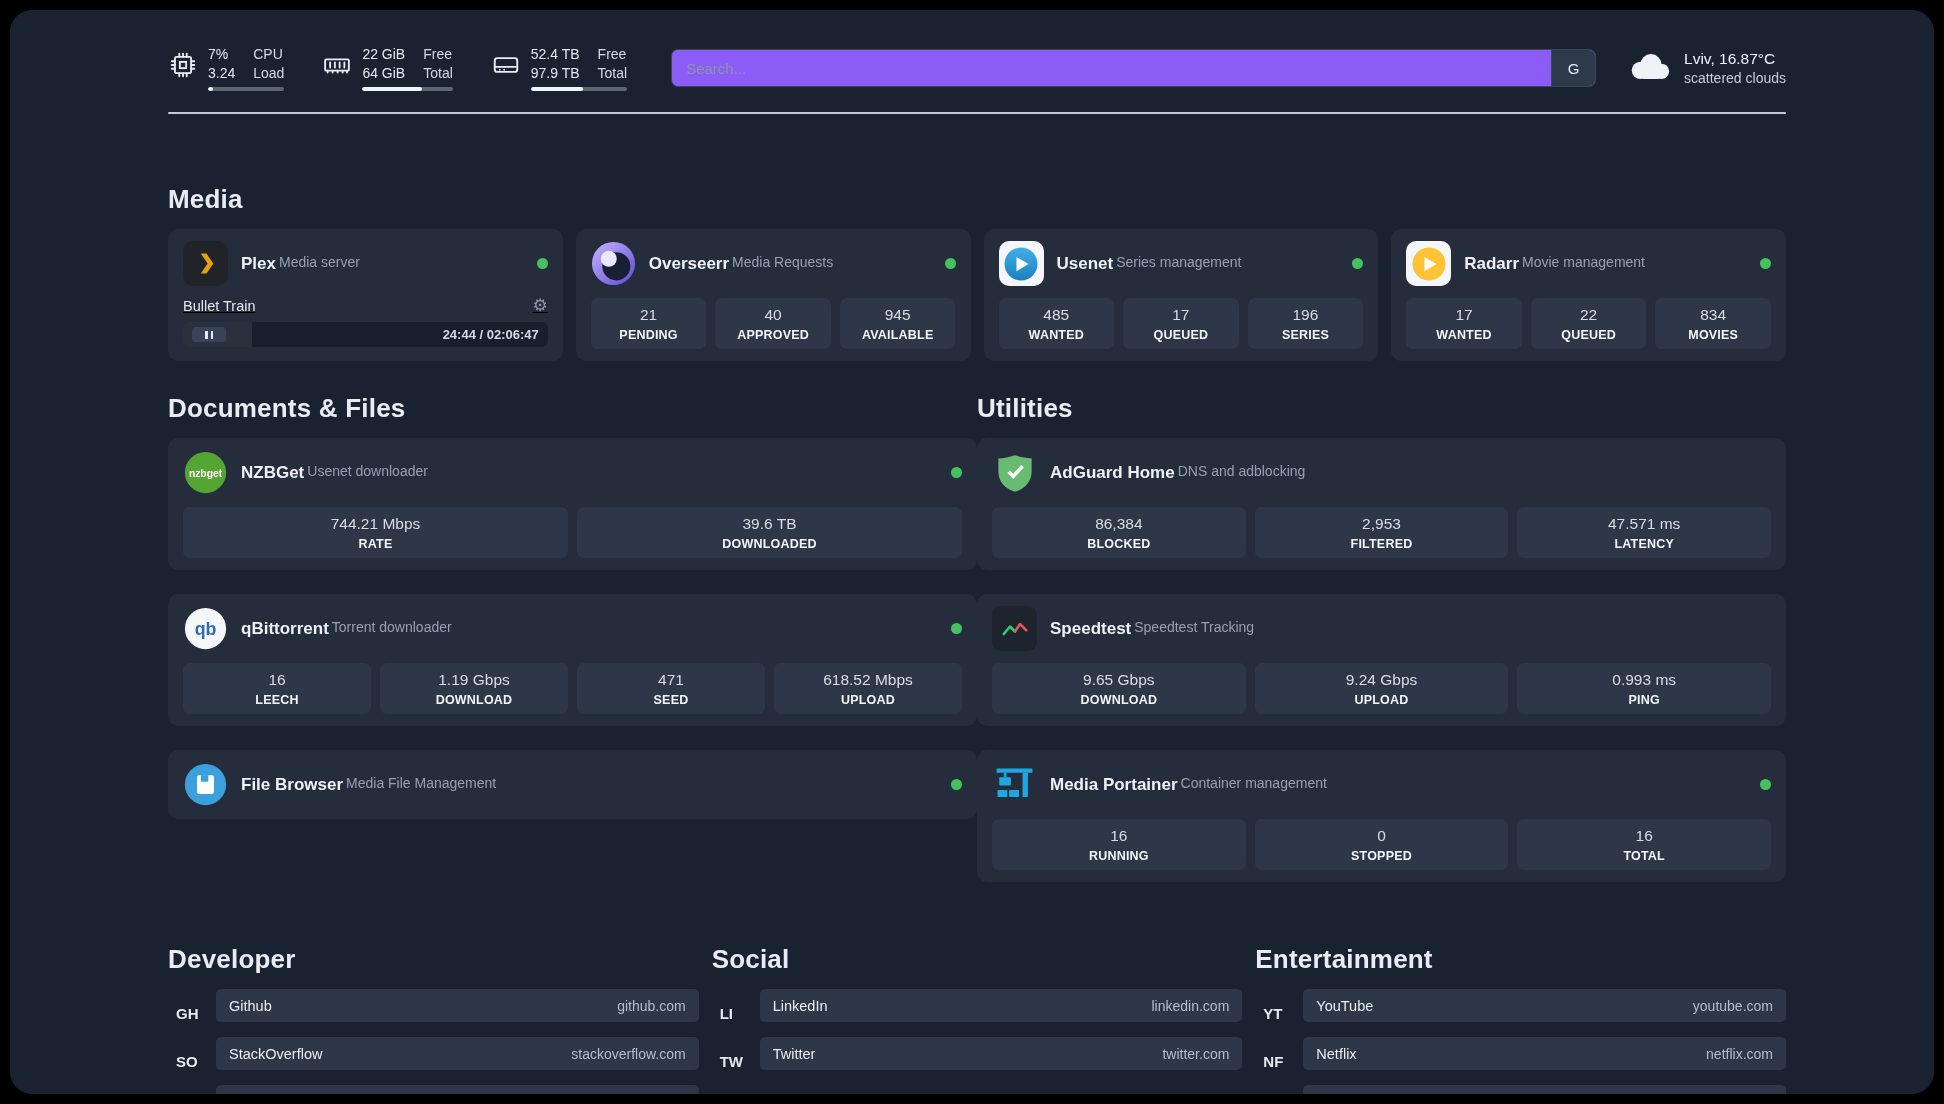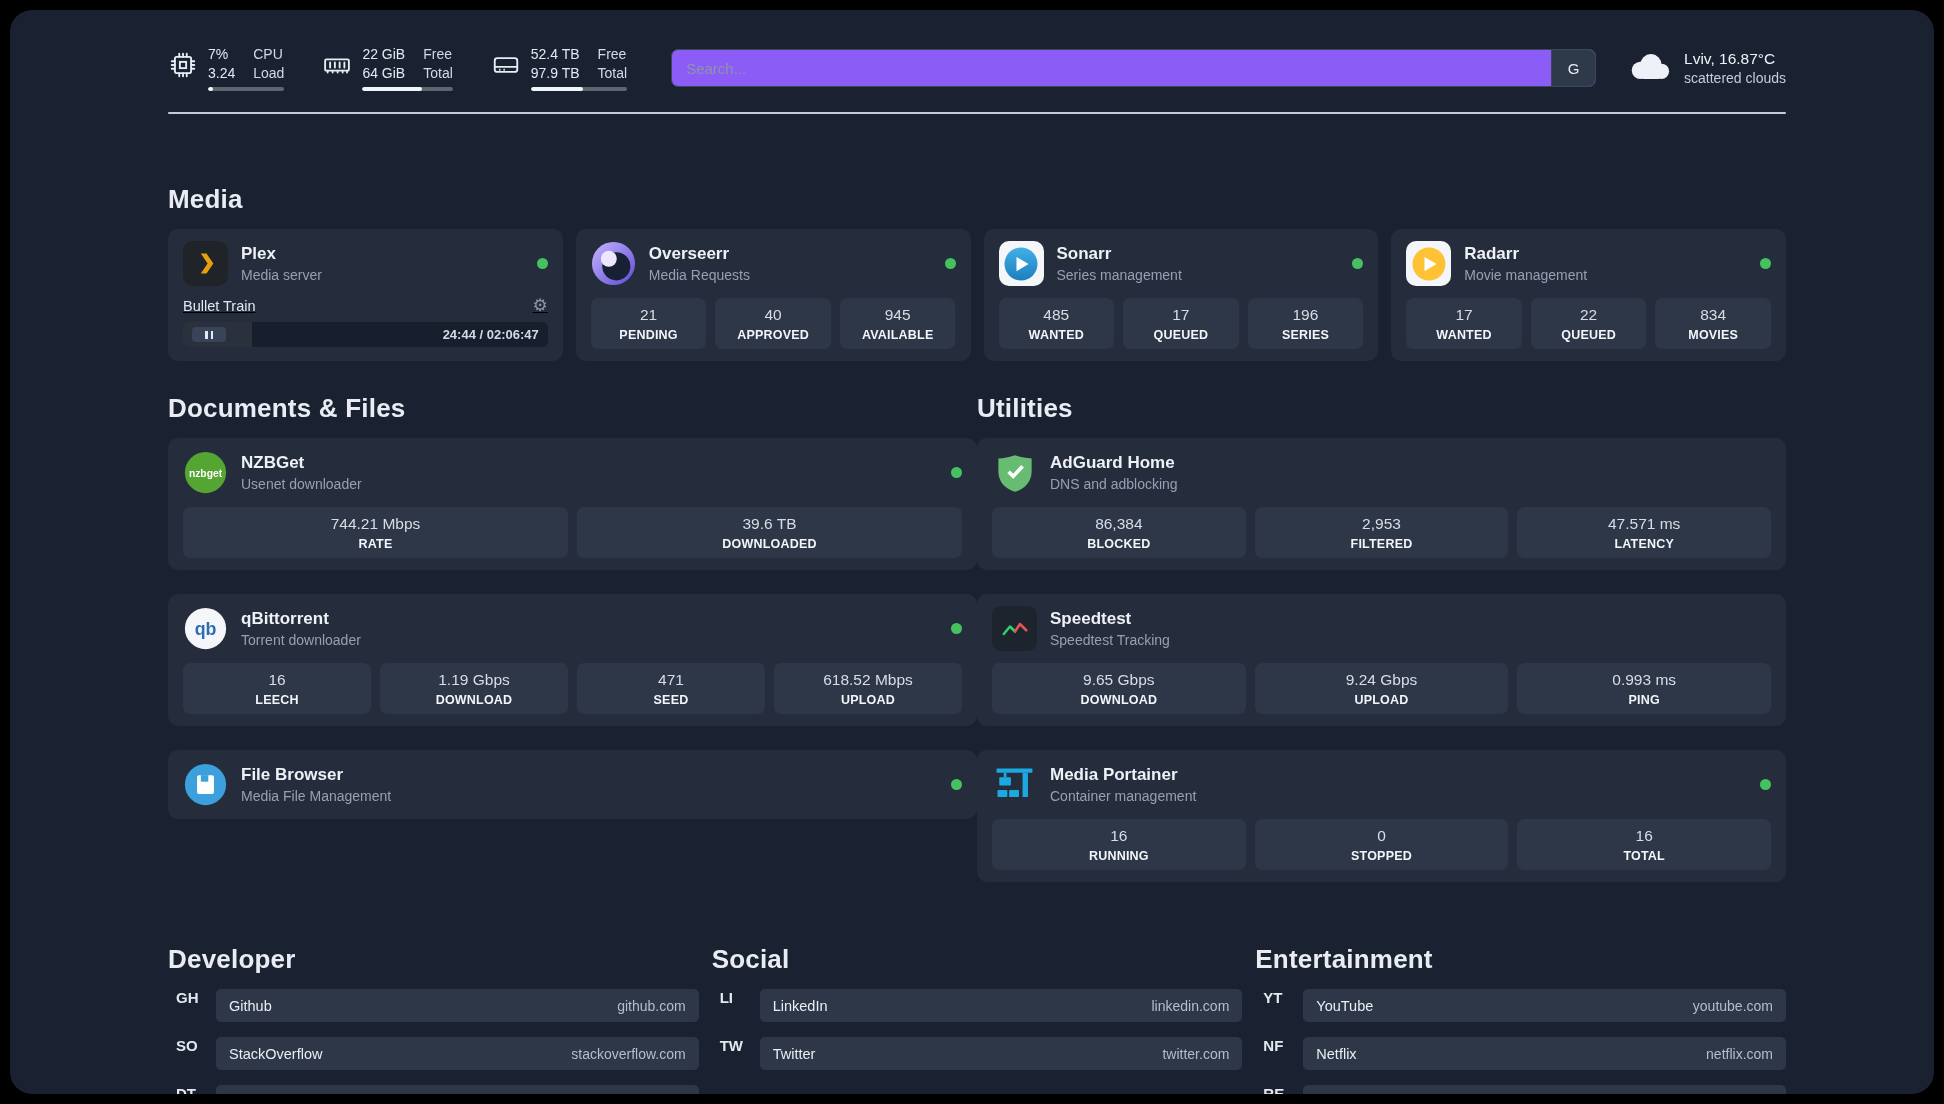--- a/index.html
+++ b/index.html
@@ -38,21 +38,21 @@
   .section-title { font-size:26px; font-weight:600; color:#e9edf3; letter-spacing:.2px; }
   .media-section { margin-top:70px; }
   .media-grid { display:grid; grid-template-columns:repeat(4,1fr); gap:13px; margin-top:14px; }
 
   .card { background:#252d3d; border-radius:10px; padding:12px 15px; }
   .card-head { display:flex; align-items:center; gap:13px; }
   .svc-icon { width:45px; height:45px; border-radius:10px; display:flex; align-items:center; justify-content:center; flex:none; }
   .tile-dark { background:#202327; }
   .tile-white { background:#f4f6f9; }
   .tile-speed { background:#1e242e; border-radius:9px; }
-  .svc-meta { display:flex; flex-direction:column; gap:3px; min-width:0; }
+  .svc-meta { display:flex; flex-direction:row; gap:3px; min-width:0; }
   .svc-title { font-size:17px; font-weight:700; color:#eef1f6; white-space:nowrap; }
   .svc-sub { font-size:14px; color:#96a0b1; white-space:nowrap; }
   .dot { margin-left:auto; width:11px; height:11px; border-radius:50%; background:#45c160; flex:none; align-self:center; }
 
   .stats { display:flex; gap:9px; margin-top:12px;justify-content:center; }
   .stat { flex:1; background:#2d3748; border-radius:7px; padding:8px 4px 7px; text-align:center; min-width:0; }
   .stat-value { font-size:15.5px; color:#d8dde5; white-space:nowrap; }
   .stat-label { margin-top:4px; font-size:12.5px; font-weight:700; color:#f2f5f9; letter-spacing:.2px; white-space:nowrap; }
 
   
@@ -69,21 +69,21 @@
 
   
   .two-col { display:grid; grid-template-columns:1fr 1fr; margin-top:32px; align-items:start; }
   .col .section-title { margin-bottom:14px; }
   .col .card { margin-bottom:24px; }
   .col .card:last-child { margin-bottom:0; }
 
   
   .bookmarks { display:grid; grid-template-columns:repeat(3,1fr); gap:13px; margin-top:62px; padding-bottom:40px; }
   .bm-col .section-title { margin-bottom:14px; }
-  .bm-row { display:flex; align-items:flex-start; height:33px; margin-bottom:15px; cursor:pointer; }
+  .bm-row { display:flex; align-items:flex-end; height:33px; margin-bottom:15px; cursor:pointer; }
   .bm-row:last-child { margin-bottom:0; }
   .bm-abbr { width:48px; font-size:15px; font-weight:700; color:#e4e9f0; padding-left:8px; flex:none; }
   .bm-bar { flex:1; height:33px; background:#2d3748; border-radius:5px; display:flex; align-items:center;
             justify-content:space-between; padding:0 13px; min-width:0; }
   .bm-name { font-size:14.5px; color:#eaeef4; }
   .bm-url { font-size:14px; color:#b4bdcb; }
 </style>
 </head>
 <body>
 
@@ -269,21 +269,21 @@
                       <linearGradient id="snr" x1="0" y1="0" x2="0" y2="1">
                 <stop offset="0" stop-color="#41b0e6"></stop>
                         <stop offset="1" stop-color="#1d7fc0"></stop>
                       </linearGradient>
                     </defs>
               <circle cx="24" cy="24" r="22" fill="url(#snr)"></circle>
               <path d="M18 14.5 34 24l-16 9.5z" fill="#fff"></path>
             </svg>
           </span>
           <div class="svc-meta">
-            <span class="svc-title">Sonarr</span>
+            <span class="svc-title">Usenet</span>
             <span class="svc-sub">Series management</span>
           </div>
           <span class="dot"></span>
         </div>
         <div class="stats">
           <div class="stat">
             <div class="stat-value">485</div>
             <div class="stat-label">WANTED</div>
           </div>
           <div class="stat">

